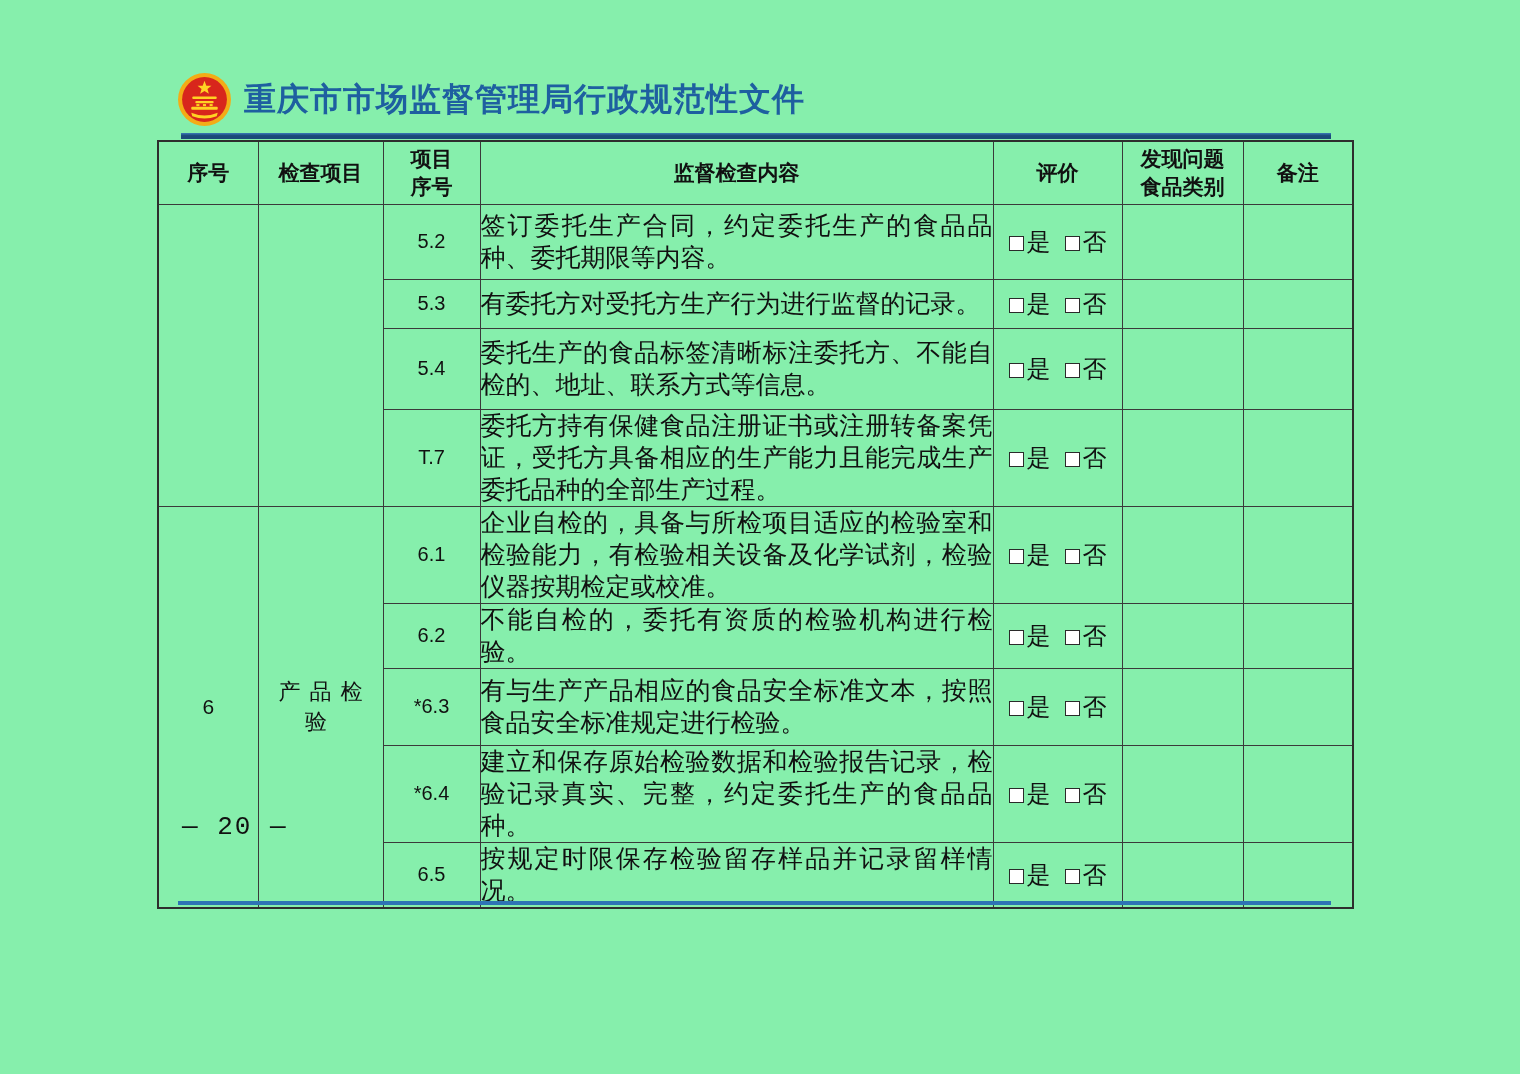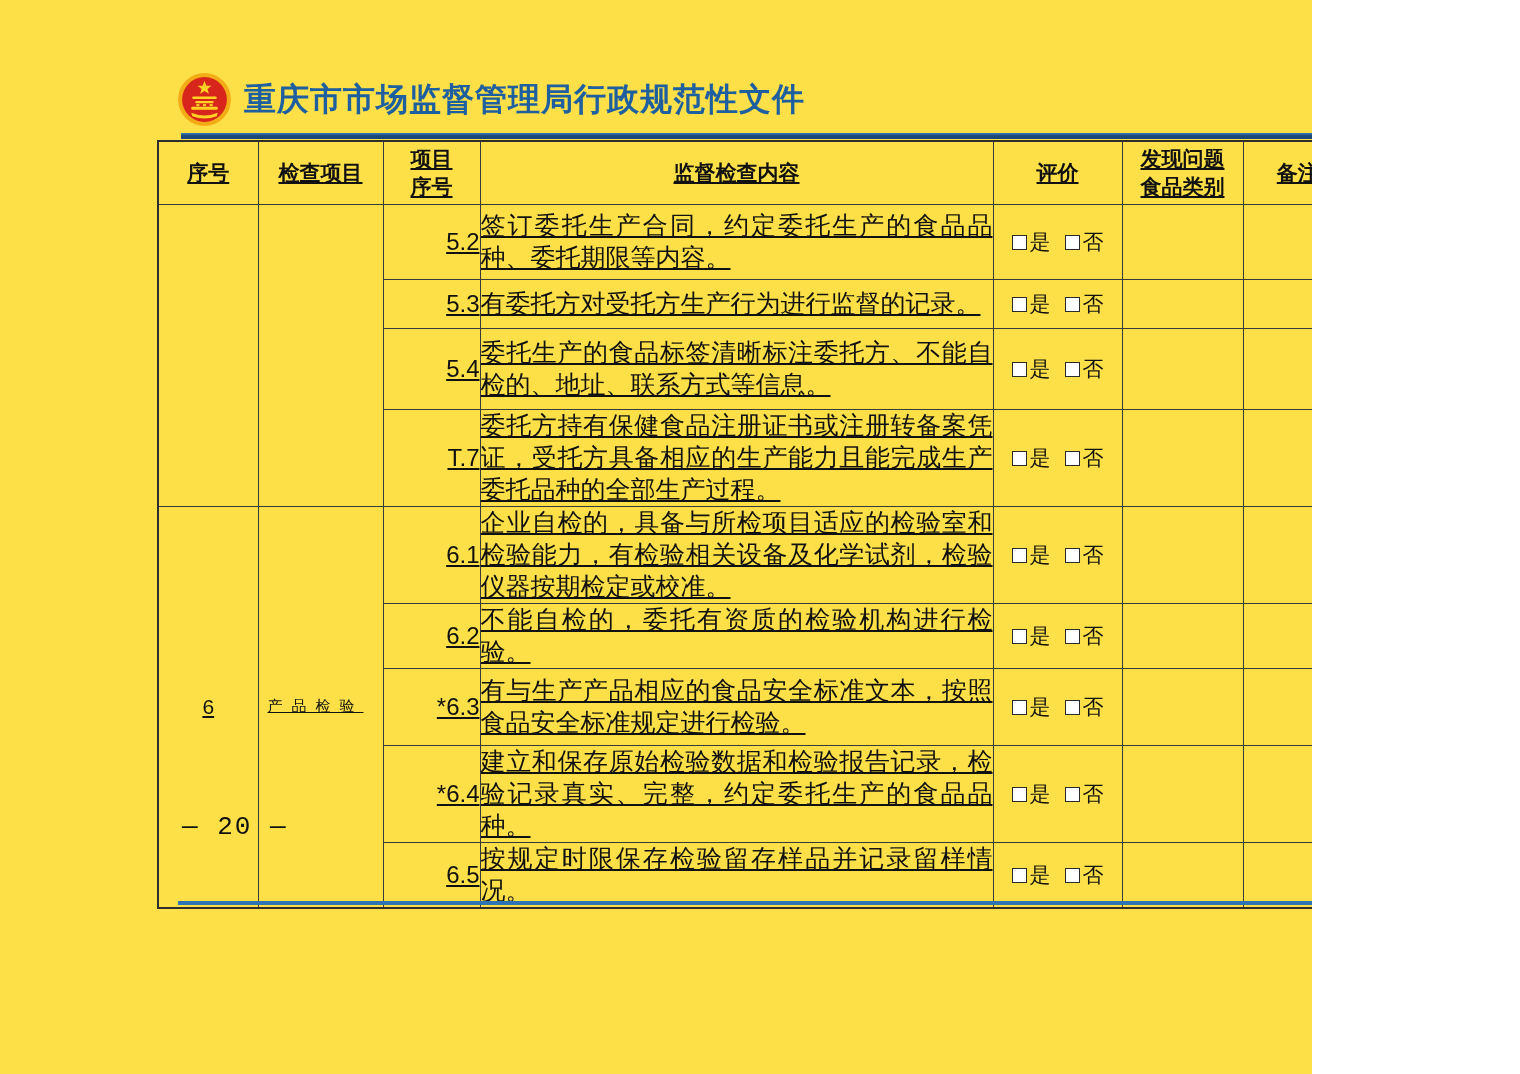--- a/index.html
+++ b/index.html
@@ -1,21 +1,21 @@
 <!DOCTYPE html>
 <html><head>
 <meta charset="utf-8">
 <style>
   * { box-sizing: border-box; }
   html, body { margin: 0; padding: 0; background: #ffffff; }
   .page {
     position: relative;
-    width: 1312px;
+    width: 1520px;
     height: 1074px;
-    background: #fde047;
+    background: #86efac;
     overflow: hidden;
     font-family: "Liberation Serif", serif;
     color: #111111;
   }
 
   
   .masthead {
     position: absolute;
     left: 177px;
     top: 72px;
@@ -43,21 +43,20 @@
 
   
   table.checklist {
     position: absolute;
     left: 157px;
     top: 140px;
     width: 1195px;
     border-collapse: collapse;
     table-layout: fixed;
     border: 2px solid #2e2e2e;
-    text-decoration: underline;
   }
   table.checklist th, table.checklist td {
     border: 1px solid #3a3a3a;
     vertical-align: middle;
     padding: 0;
     overflow: hidden;
   }
   th.hdr {
     font-family: "Liberation Sans", sans-serif;
     font-size: 21px;
@@ -66,38 +65,39 @@
     text-align: center;
     line-height: 28px;
     white-space: pre-line;
   }
   td.seq {
     font-family: "Liberation Sans", sans-serif;
     font-size: 21px;
     text-align: center;
   }
   td.item {
-    font-size: 15px;
+    font-size: 22px;
+    text-align: center;
     letter-spacing: 9px;
     text-indent: 9px;
   }
   td.code {
     font-family: "Liberation Sans", sans-serif;
-    font-size: 24px;
+    font-size: 20px;
     padding-left: 9px;
-    text-align: right;
+    text-align: center;
   }
   td.content {
     font-size: 25px;
     line-height: 32px;
     padding: 3px 10px;
     text-align: justify;
   }
   td.eval {
-    font-size: 21px;
+    font-size: 24px;
     text-align: center;
     white-space: nowrap;
   }
   .cb {
     display: inline-block;
     width: 15px;
     height: 15px;
     border: 1.5px solid #2a2a2a;
     background: #ffffff;
     vertical-align: -1px;

